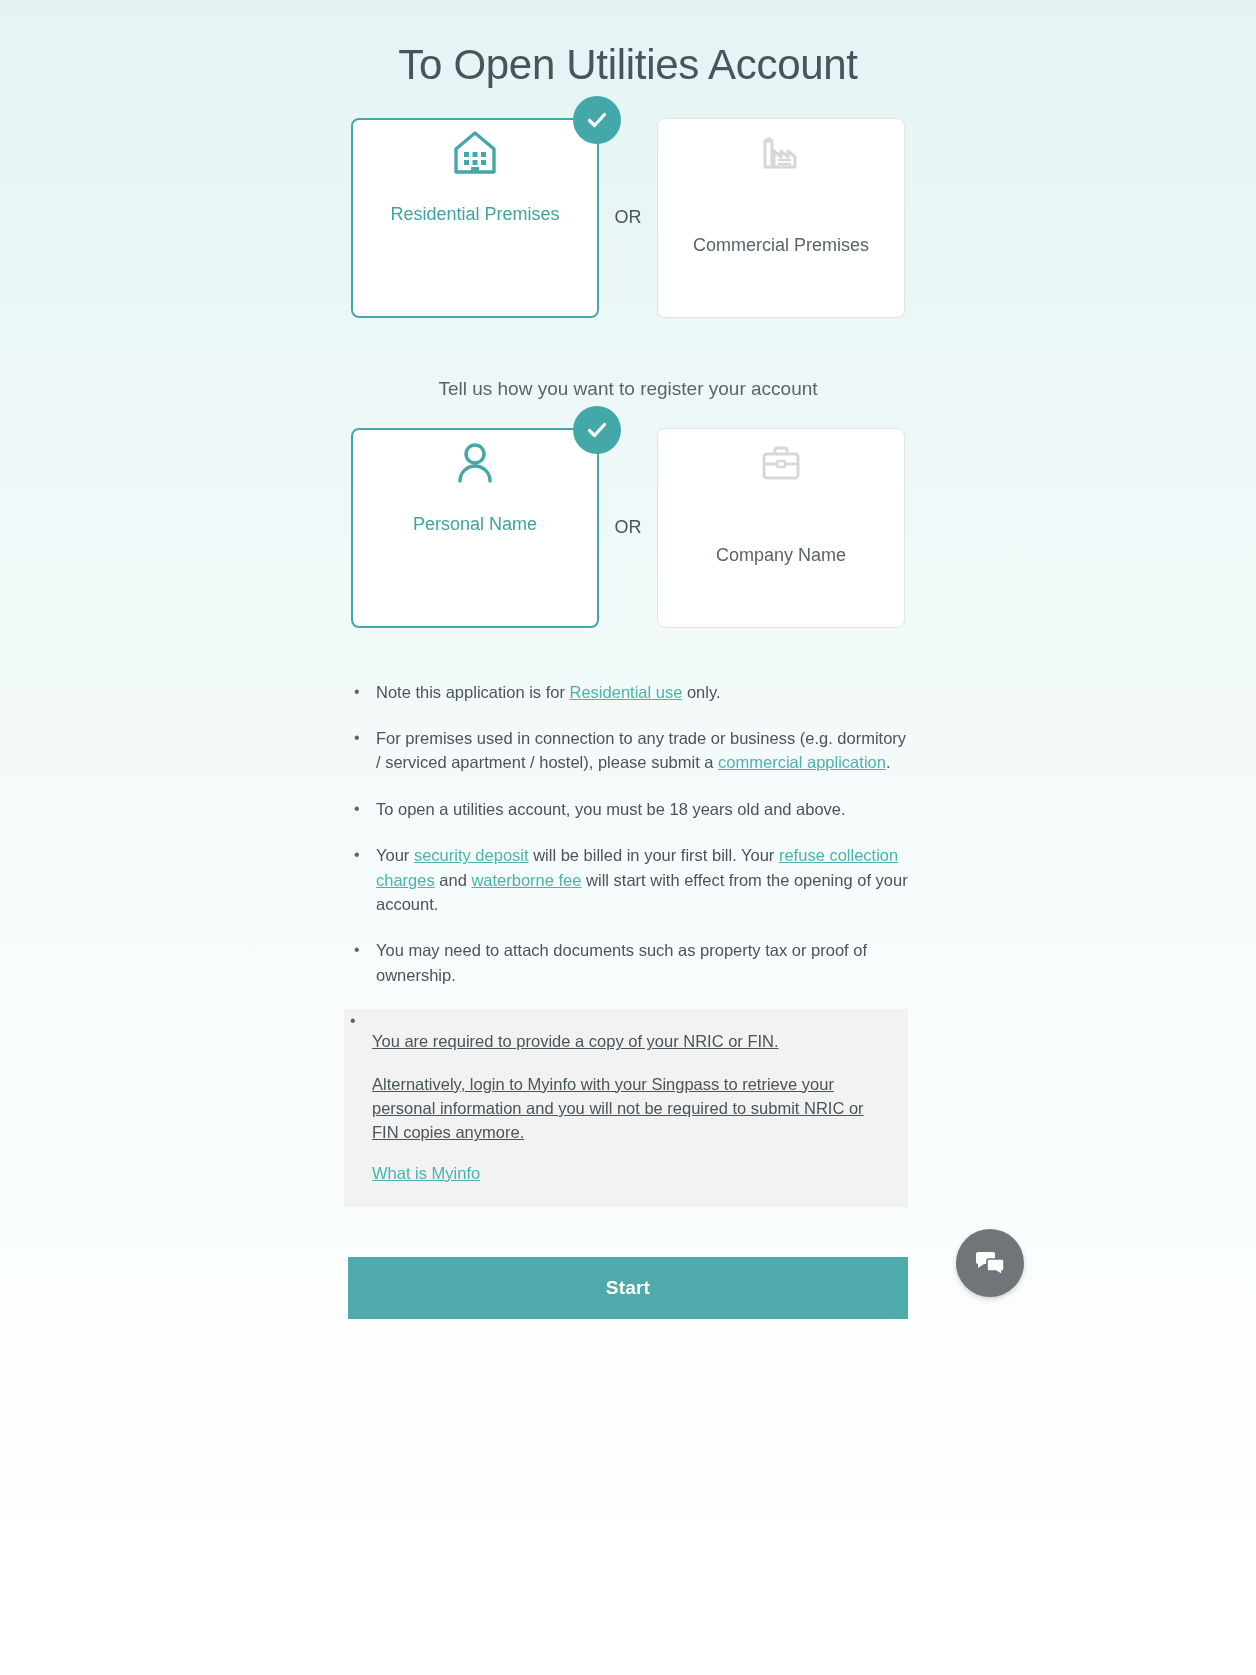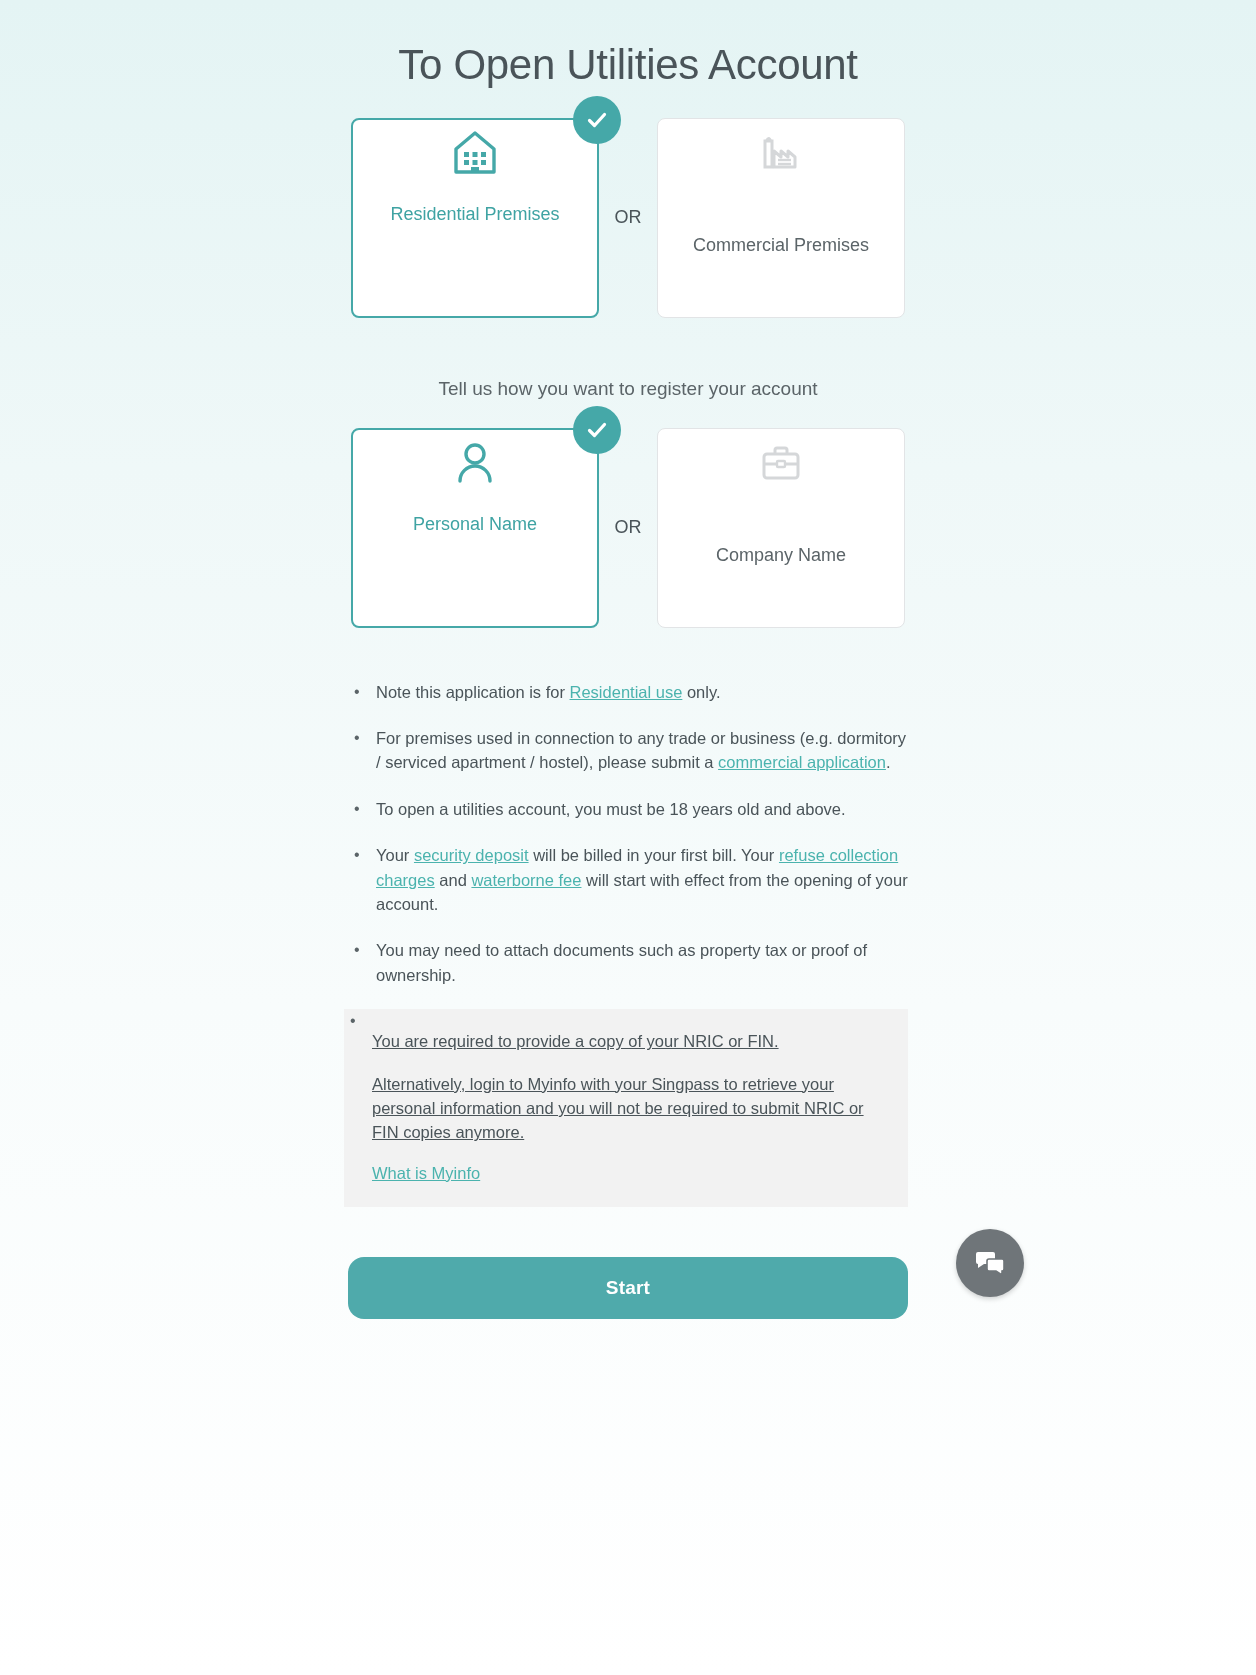--- a/index.html
+++ b/index.html
@@ -155,21 +155,21 @@
     margin: 50px auto 0 auto;
   }
 
   .start-button {
     display: block;
     width: 100%;
     height: 62px;
     background: #4faaab;
     color: #ffffff;
     border: none;
-    border-radius: 16px;
+    border-radius: 0;
     font-size: 19px;
     font-weight: bold;
     font-family: "Liberation Sans", sans-serif;
     cursor: pointer;
     letter-spacing: 0.2px;
   }
 
   .chat-fab {
     position: absolute;
     right: -116px;

